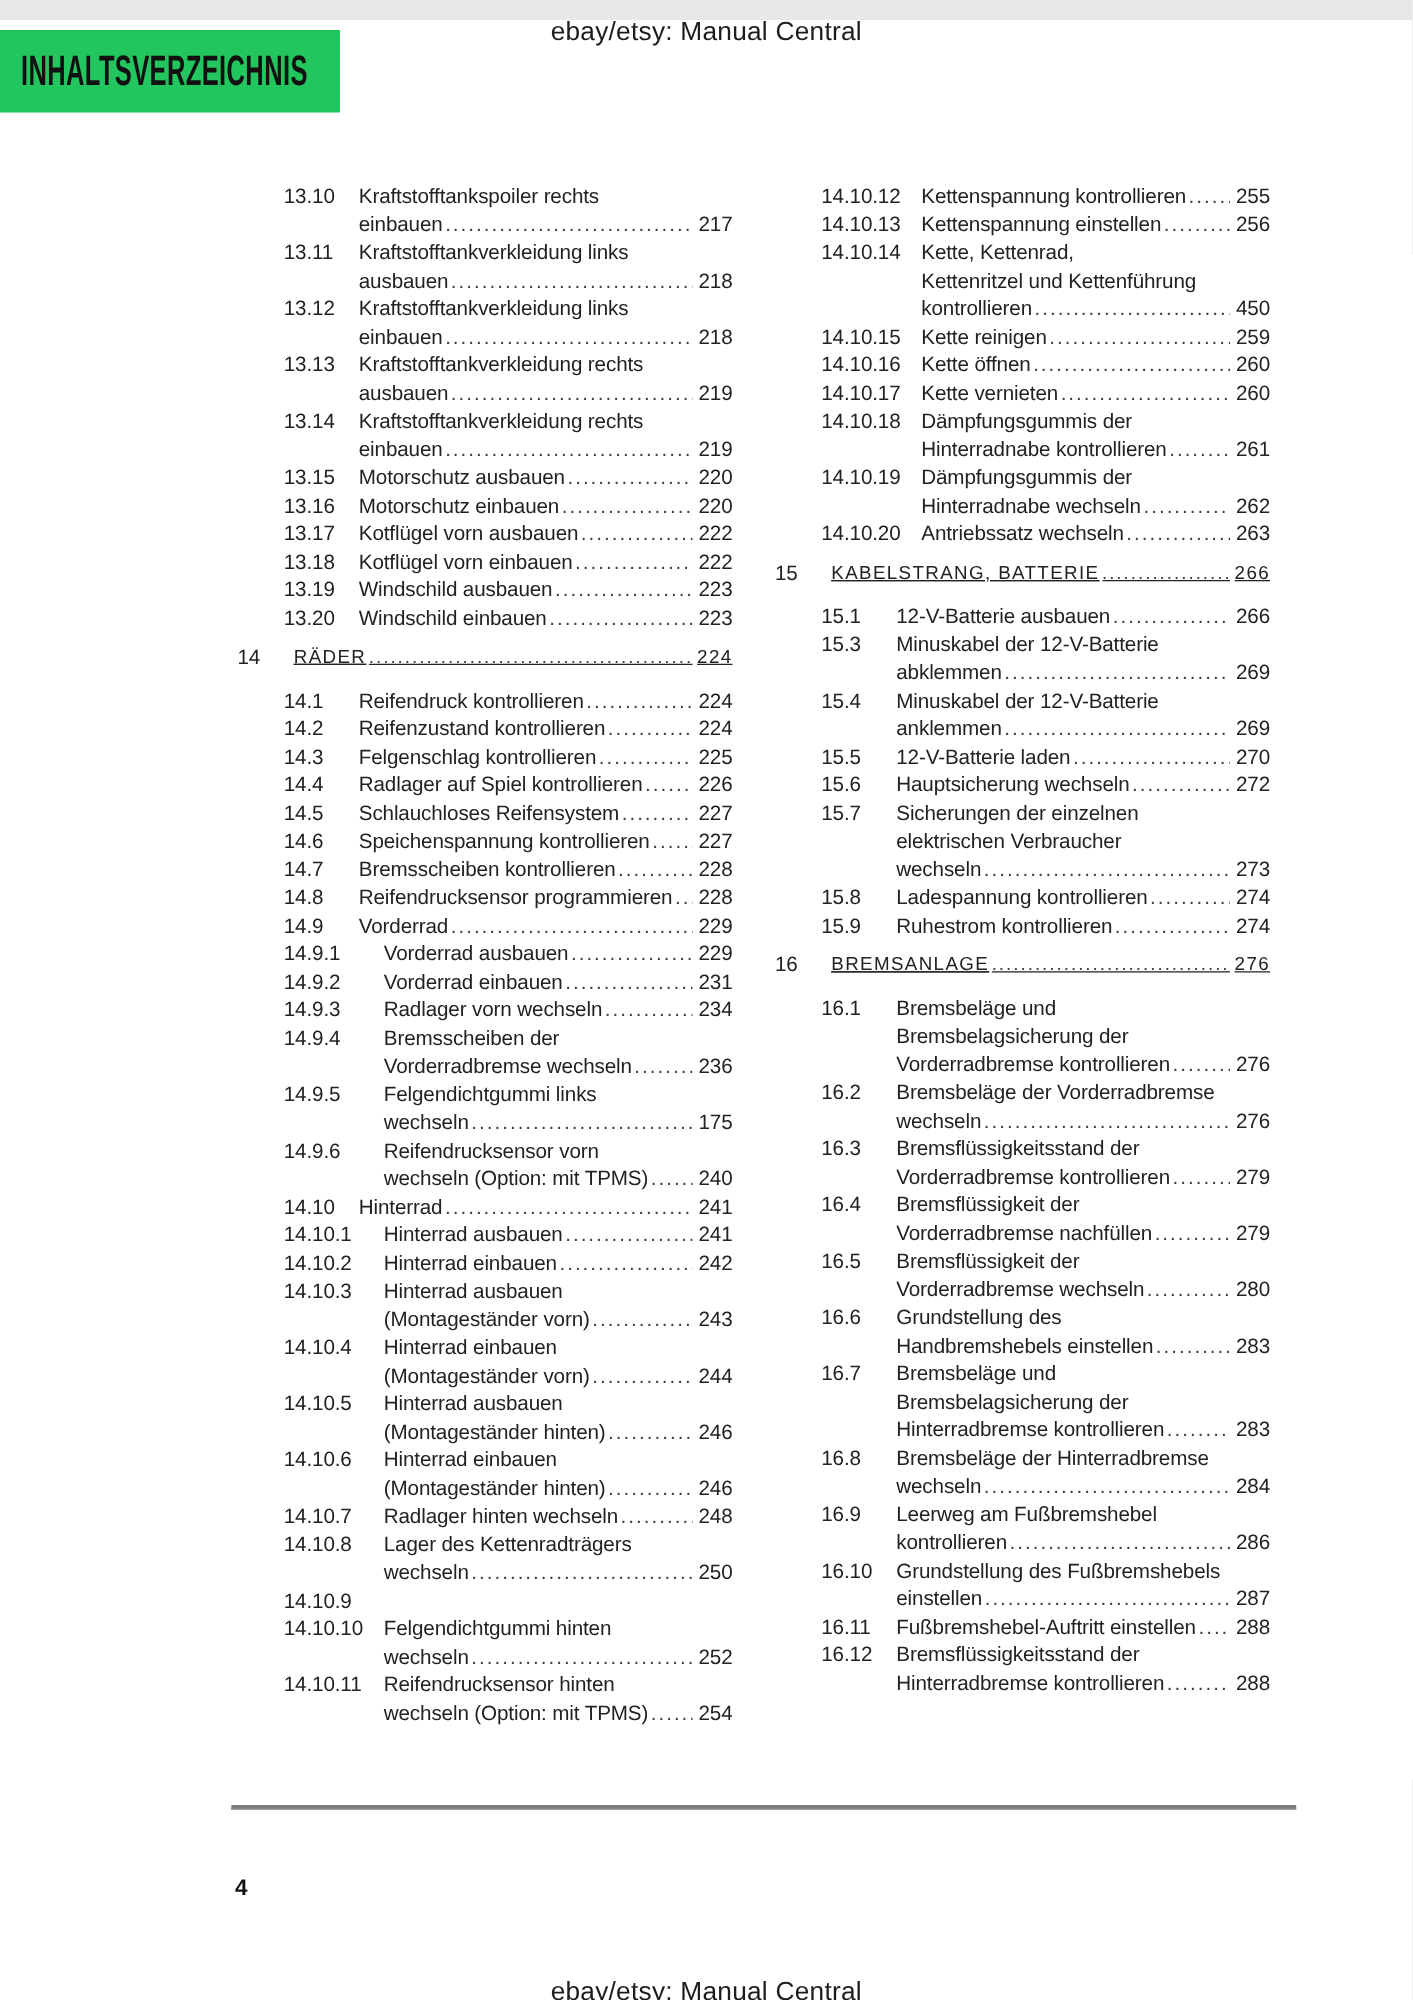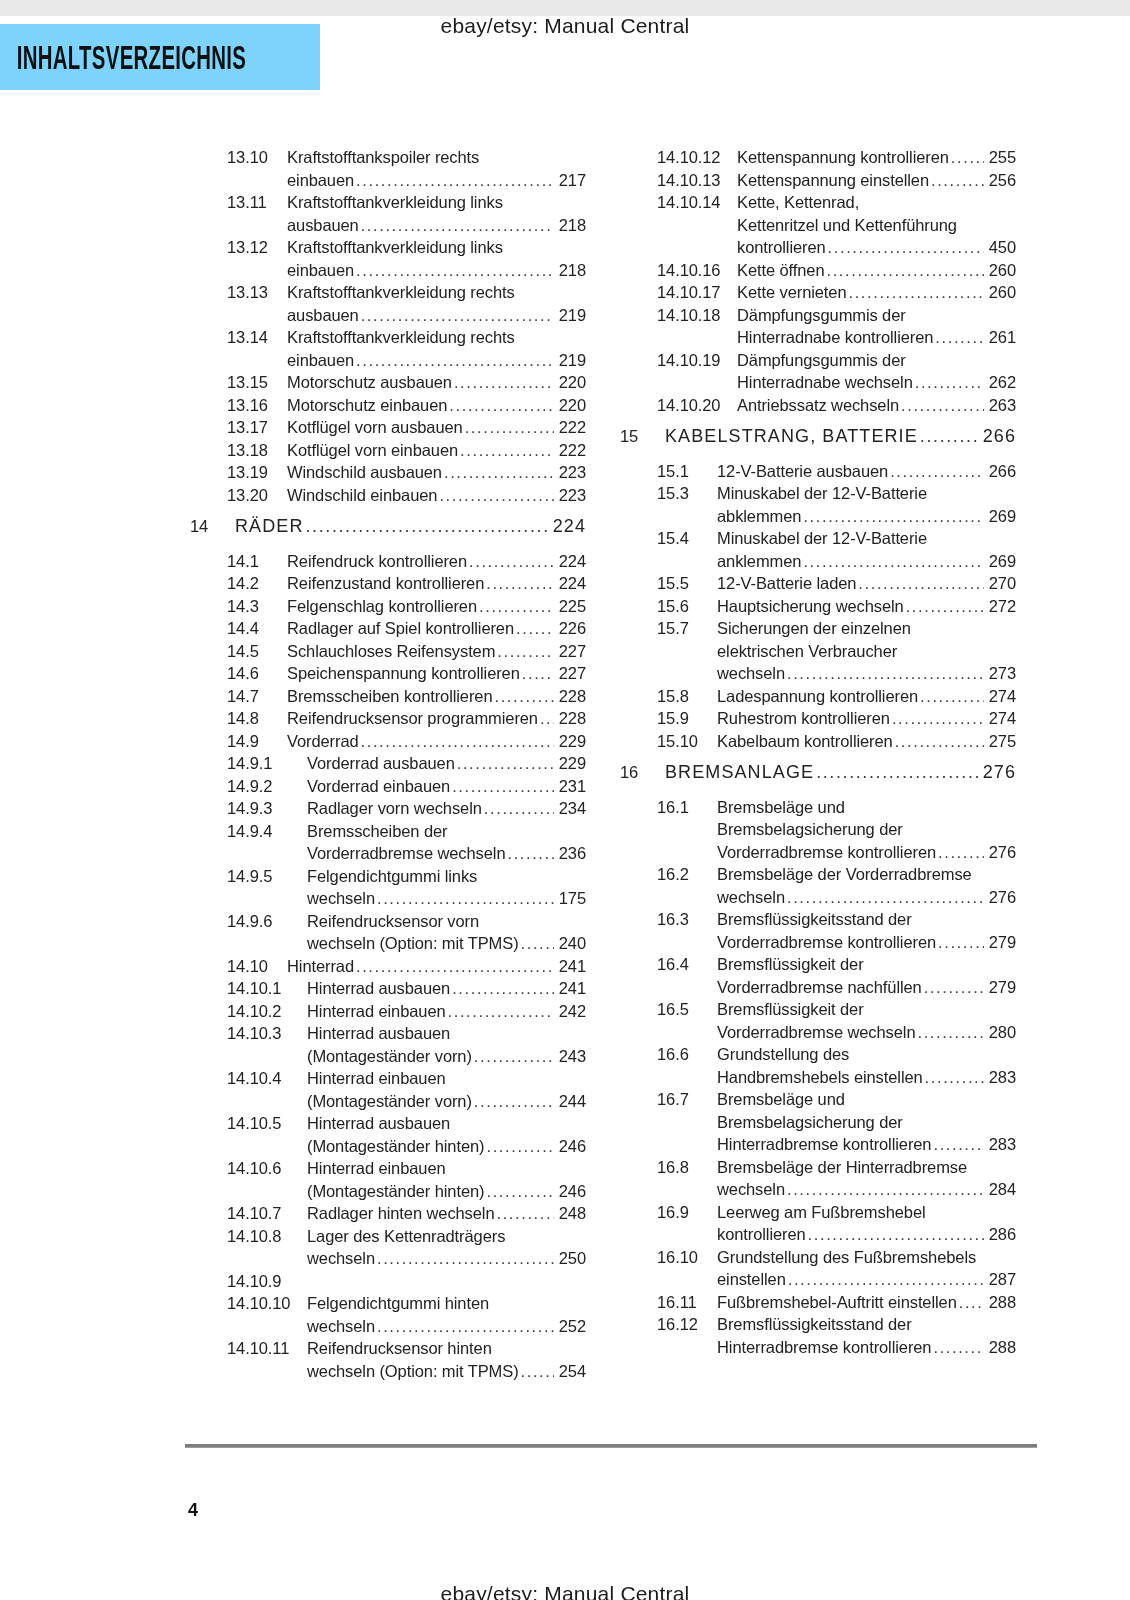--- a/index.html
+++ b/index.html
@@ -7,22 +7,22 @@
     position:relative;width:1130px;height:1600px;background:#ffffff;
     font-family:"Liberation Sans",sans-serif;color:#222222;overflow:hidden;
     margin:16px auto;
   }
   .doc-title{
     position:absolute;left:0;right:0;top:-2px;text-align:center;
     font-size:21px;font-weight:400;color:#1c1c1c;letter-spacing:0.2px;
   }
   .doc-title.bottom{top:1566px;}
   .header-box{
-    position:absolute;left:0;top:8px;width:320px;height:66px;
-    background:#7dd3fc;display:flex;align-items:center;
+    position:absolute;left:0;top:8px;width:272px;height:66px;
+    background:#22c55e;display:flex;align-items:center;
   }
   .header-box .section-title{
     font-size:34px;font-weight:700;color:#111111;white-space:nowrap;
     transform:scaleX(0.60);transform-origin:left center;
     padding-left:28px;letter-spacing:0.5px;
   }
   .toc-col{
     position:absolute;top:130px;width:396px;
     font-size:16.5px;line-height:22.5px;letter-spacing:-0.1px;
   }
@@ -39,21 +39,21 @@
     margin:0 4px 0 2px;color:#3d3d3d;
   }
   .dots::after{
     content:"......................................................................................";
     letter-spacing:1.6px;
   }
   .pageref{flex:0 0 auto;min-width:28px;text-align:right;white-space:nowrap;}
   
   .lvl-chapter{margin:9px 0 12px 0;}
   .lvl-chapter .num{width:45px;}
-  .lvl-chapter .t, .lvl-chapter .tline{letter-spacing:1.1px;font-size:18px;}
+  .lvl-chapter .t, .lvl-chapter .tline{letter-spacing:1.1px;font-size:15px;text-decoration:underline;}
   .lvl-section{padding-left:37px;}
   .lvl-section .num{width:60px;}
   .lvl-subsection{padding-left:37px;}
   .lvl-subsection .num{width:80px;}
   .footer-rule{
     position:absolute;left:185px;top:1428px;width:852px;height:3px;
     background:#7d7d7d;border-bottom:1px solid #9d9d9d;
   }
   .footer-page-num{
     position:absolute;left:188px;top:1484px;
@@ -498,20 +498,30 @@
           <div class="tline">Kette, Kettenrad,</div>
           <div class="tline">Kettenritzel und Kettenführung</div>
           <div class="tline last">
             <span class="t">kontrollieren</span>
             <span class="dots"></span>
             <span class="pageref">450</span>
           </div>
         </div>
       </div>
       <div class="entry lvl-subsection">
+        <span class="num">14.10.15</span>
+        <div class="body">
+          <div class="tline last">
+            <span class="t">Kette reinigen</span>
+            <span class="dots"></span>
+            <span class="pageref">259</span>
+          </div>
+        </div>
+      </div>
+      <div class="entry lvl-subsection">
         <span class="num">14.10.16</span>
         <div class="body">
           <div class="tline last">
             <span class="t">Kette öffnen</span>
             <span class="dots"></span>
             <span class="pageref">260</span>
           </div>
         </div>
       </div>
       <div class="entry lvl-subsection">
@@ -640,30 +650,20 @@
           </div>
         </div>
       </div>
       <div class="entry lvl-section">
         <span class="num">15.9</span>
         <div class="body">
           <div class="tline last">
             <span class="t">Ruhestrom kontrollieren</span>
             <span class="dots"></span>
             <span class="pageref">274</span>
-          </div>
-        </div>
-      </div>
-      <div class="entry lvl-section">
-        <span class="num">15.10</span>
-        <div class="body">
-          <div class="tline last">
-            <span class="t">Kabelbaum kontrollieren</span>
-            <span class="dots"></span>
-            <span class="pageref">275</span>
           </div>
         </div>
       </div>
       <div class="entry lvl-chapter">
         <span class="num">16</span>
         <div class="body">
           <div class="tline last">
             <span class="t">BREMSANLAGE</span>
             <span class="dots"></span>
             <span class="pageref">276</span>

